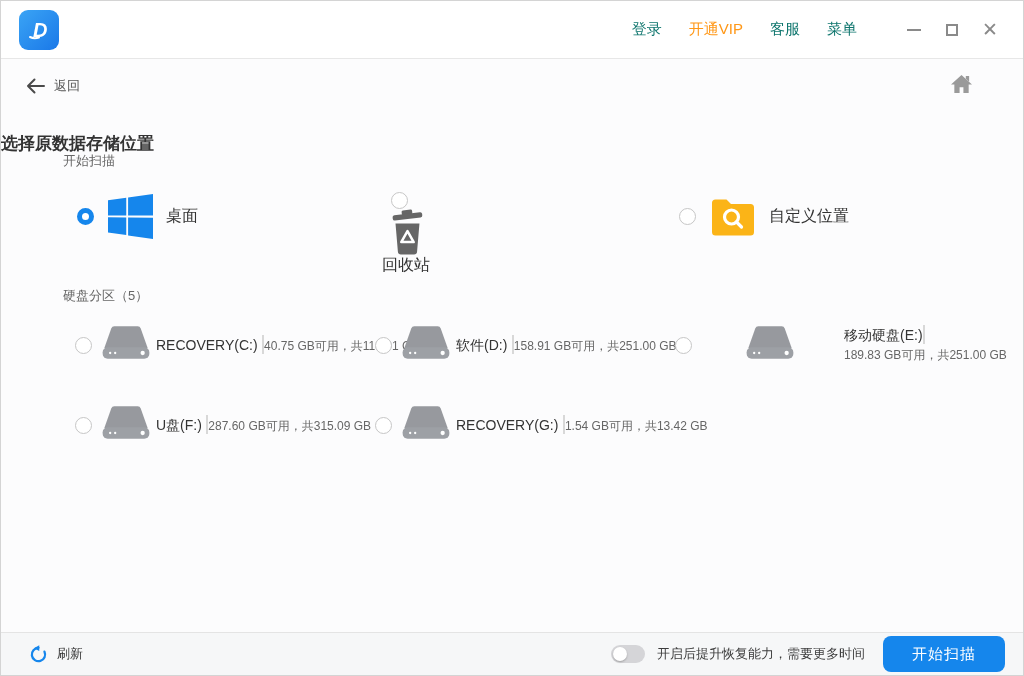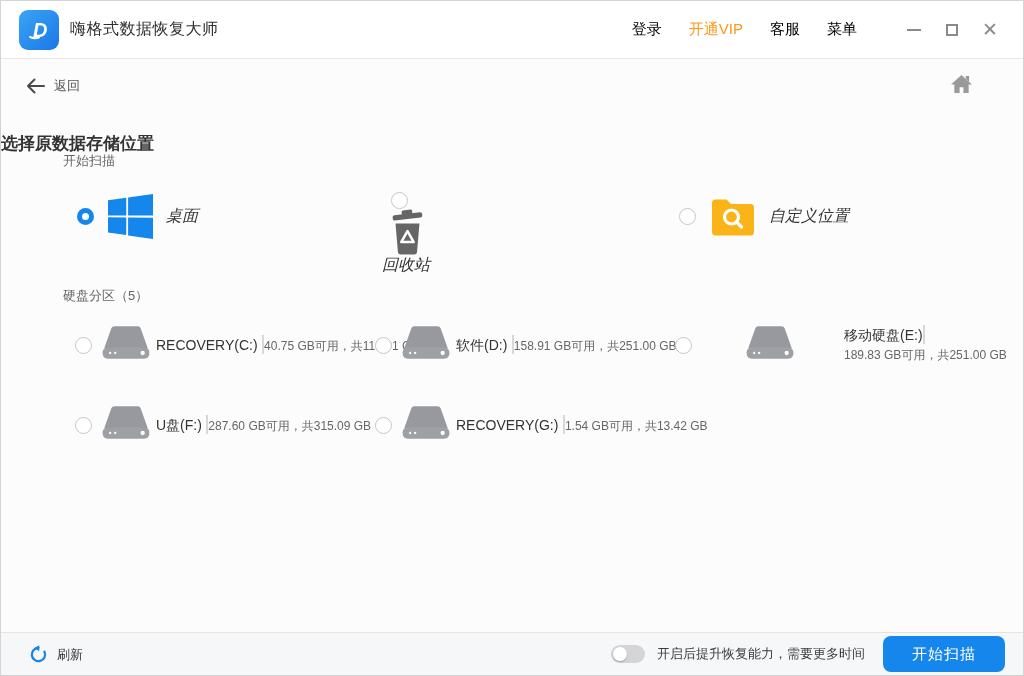--- a/index.html
+++ b/index.html
@@ -16,21 +16,21 @@
     display:flex; align-items:center; padding:0 18px;
   }
   .app-logo {
     width:40px; height:40px; border-radius:9px;
     background: linear-gradient(135deg,#3aa4f5 0%, #1a78e8 100%);
     display:flex; align-items:center; justify-content:center;
     flex: 0 0 auto;
   }
   .app-title { font-size:16px; color:#2f2f2f; margin-left:11px; letter-spacing:0.5px; }
   .titlebar-right { margin-left:auto; display:flex; align-items:center; }
-  .tb-link { font-size:15px; color:#000000; margin-left:27px; cursor:pointer; }
+  .tb-link { font-size:15px; color:#0f766e; margin-left:27px; cursor:pointer; }
   .tb-link.vip { color:#ff9716; }
   .win-controls { display:flex; align-items:center; margin-left:34px; }
   .win-btn { width:30px; height:30px; display:flex; align-items:center; justify-content:center; cursor:pointer; margin-left:8px; }
   .ico-min { width:14px; height:2px; background:#8a8a8a; }
   .ico-max { width:12px; height:12px; border:2px solid #8a8a8a; }
   .ico-close { font-size:19px; color:#8a8a8a; line-height:1; font-weight:300; }
 
   
   .content { position:absolute; top:59px; left:0; right:0; bottom:43px; background:#fcfcfd; }
   .back-btn { position:absolute; top:17px; left:24px; display:flex; align-items:center; cursor:pointer; }
@@ -44,21 +44,21 @@
 
   
   .option { position:absolute; top:132px; height:48px; display:flex; align-items:center; cursor:pointer; }
   .opt-1 { left:76px; } .opt-2 { left:368px;flex-direction:column; } .opt-3 { left:678px; }
   .radio {
     width:17px; height:17px; border-radius:50%; background:#fff;
     border:1.5px solid #c6c6c6; flex:0 0 auto;
   }
   .radio.selected { border:5.5px solid #1586EC; }
   .opt-icon { margin-left:14px; flex:0 0 auto; display:flex; align-items:center; }
-  .opt-label { font-size:16px; color:#333; margin-left:13px; white-space:nowrap;font-style:italic; }
+  .opt-label { font-size:16px; color:#333; margin-left:13px; white-space:nowrap; }
 
   
   .drive { position:absolute; display:flex; align-items:center; }
   .d-0 { left:74px;  top:262px; }
   .d-1 { left:374px; top:262px; }
   .d-2 { left:674px; top:262px;gap:44px; }
   .d-3 { left:74px;  top:342px; }
   .d-4 { left:374px; top:342px; }
   .disk-icon { margin-left:9px; flex:0 0 auto; }
   .drive-body { margin-left:5px; }
@@ -66,21 +66,21 @@
   .drive-bar { width:178px; height:15px; background:#fff; border:1px solid #d8d8d8; }
   .drive-fill { height:100%; background:#1586EC; }
   .drive-info { font-size:12px; color:#666; margin-top:7px; white-space:nowrap; }
 
   
   .footer {
     position:absolute; left:0; right:0; bottom:0; height:43px;
     background:#f6f7f8; border-top:1px solid #e4e4e4;
     display:flex; align-items:center; padding-left:28px;
   }
-  .refresh { display:flex; align-items:flex-end; cursor:pointer; }
+  .refresh { display:flex; align-items:center; cursor:pointer; }
   .refresh-label { font-size:13px; color:#333; margin-left:9px; }
   .footer-right { margin-left:auto; display:flex; align-items:center; }
   .toggle { width:34px; height:18px; border-radius:9px; background:#d5d5d8; position:relative; cursor:pointer; flex:0 0 auto; }
   .toggle-knob { position:absolute; top:2px; left:2px; width:14px; height:14px; border-radius:50%; background:#fff; box-shadow:0 1px 2px rgba(0,0,0,.25); }
   .toggle-label { font-size:13px; color:#3c3c3c; margin-left:12px; white-space:nowrap; }
   .scan-btn {
     width:122px; height:36px; margin-left:18px; margin-right:18px;
     background:#1586EC; color:#fff; font-size:15px; border:none; border-radius:8px;
     display:flex; align-items:center; justify-content:center; cursor:pointer;
     font-family:inherit; letter-spacing:1px;
@@ -91,21 +91,20 @@
 
 <div class="window">
 
   <div class="titlebar">
     <div class="app-logo">
       <svg width="28" height="28" viewBox="0 0 28 28">
         <text x="8" y="21" font-size="20" font-style="italic" font-weight="bold" fill="#ffffff" font-family="Liberation Sans, sans-serif">D</text>
         <path d="M5 21 Q9 23 14 21.5" stroke="#ffffff" stroke-width="2" fill="none" stroke-linecap="round"></path>
       </svg>
     </div>
-    <div class="app-title">嗨格式数据恢复大师</div>
 
     <div class="titlebar-right">
       <span class="tb-link">登录</span>
       <span class="tb-link vip">开通VIP</span>
       <span class="tb-link">客服</span>
       <span class="tb-link">菜单</span>
       <div class="win-controls">
         <div class="win-btn">
             <span class="ico-min"></span>
           </div>

